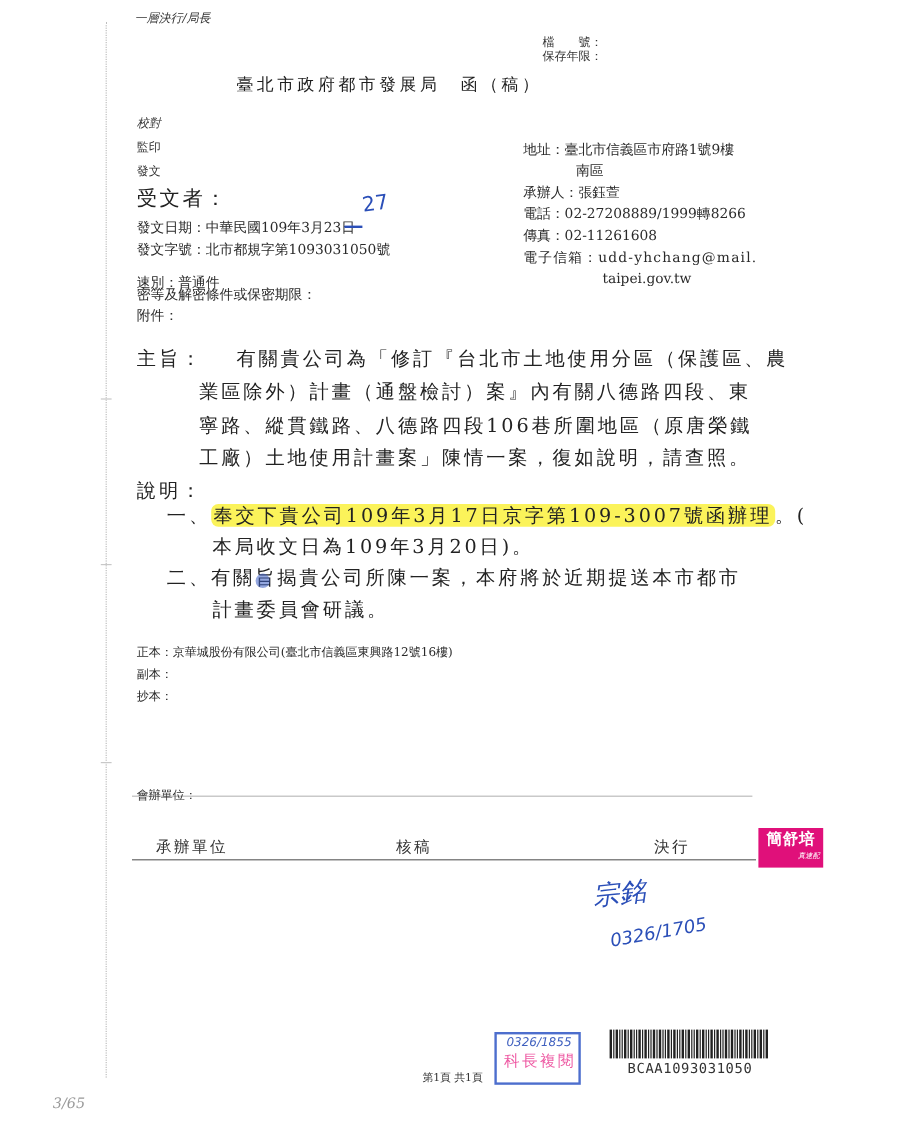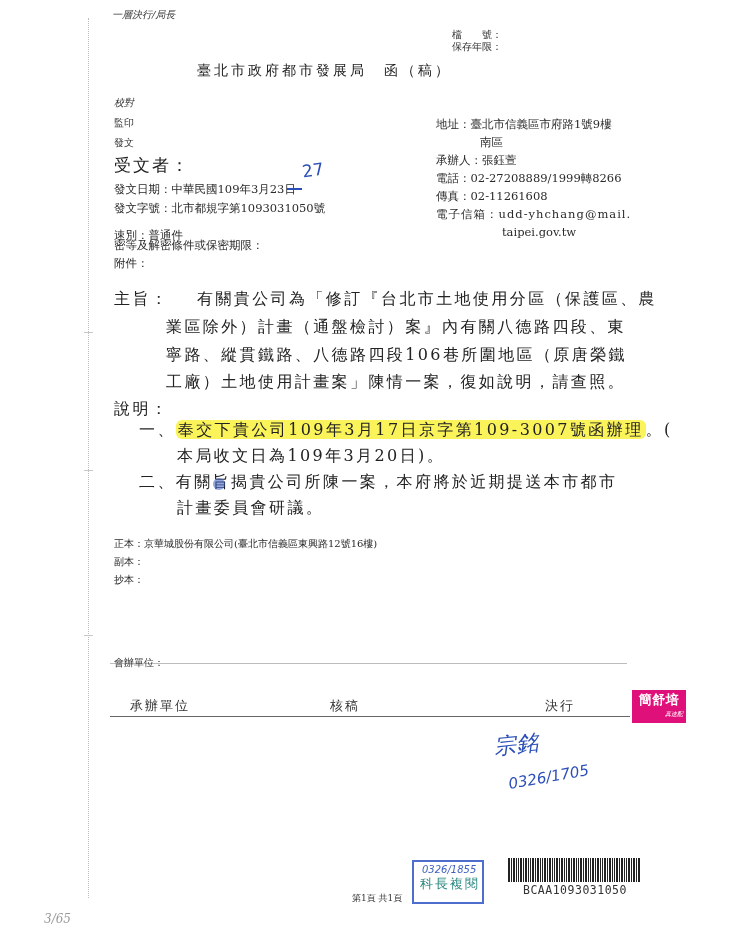--- a/index.html
+++ b/index.html
@@ -107,21 +107,21 @@
   <div class="b1">簡舒培</div>
   <div class="b2">真速配</div>
 </div>
 
 <div class="abs hand" style="left:494px; top:730px; font-size:22px; transform:rotate(-6deg); font-style:italic;">宗銘</div>
 <div class="abs hand" style="left:508px; top:768px; font-size:15px; transform:rotate(-10deg); font-style:italic;">0326/1705</div>
 
 <div class="abs" style="left:352px; top:892px; font-size:9px; color:#333;">第1頁 共1頁</div>
 <div class="stamp">
   <div class="hand" style="font-size:10px; padding-left:8px; padding-top:2px; font-style:italic;">0326/1855</div>
-  <div style="font-size:13px; padding-left:6px; letter-spacing:2px; font-family:'DejaVu Serif',serif; color:#0f766e;">科長複閱</div>
+  <div style="font-size:13px; padding-left:6px; letter-spacing:2px; font-family:'DejaVu Serif',serif; color:#ec4899;">科長複閱</div>
 </div>
 
 <div class="barcode">
   <span style="width:2px"></span>
     <span style="width:1px"></span>
     <span style="width:2px"></span>
     <span style="width:1px"></span>
     <span style="width:1px"></span>
     <span style="width:2px"></span>
     <span style="width:1px"></span>

